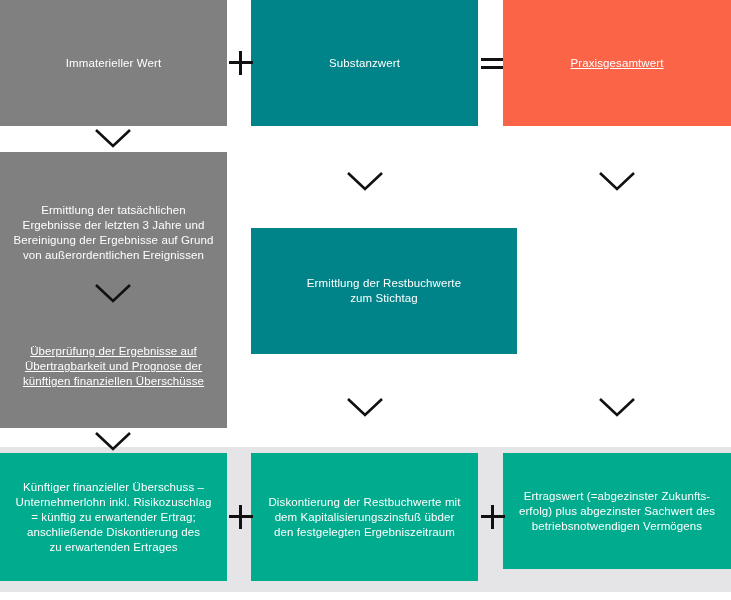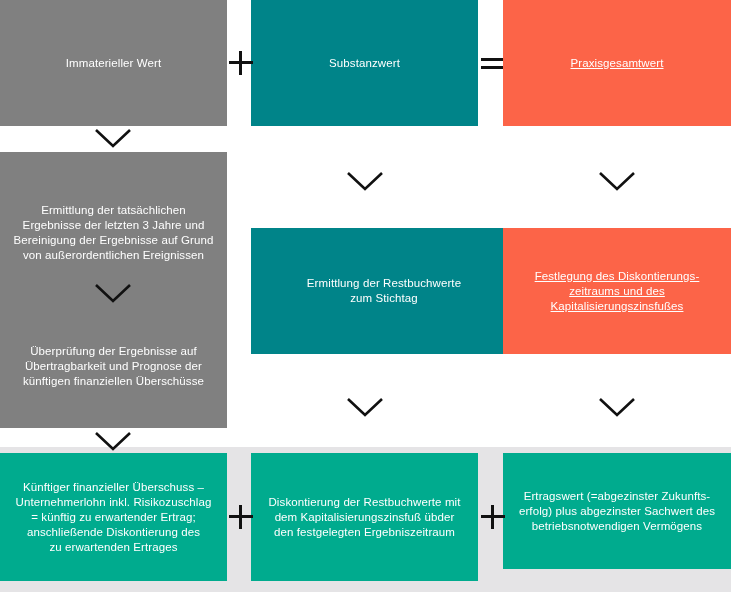--- a/index.html
+++ b/index.html
@@ -107,21 +107,21 @@
 Bereinigung der Ergebnisse auf Grund
 von außerordentlichen Ereignissen</span>
   </div>
 
   <div class="chev" style="left:93px; top:282px;">
     <svg width="40" height="22" viewBox="0 0 40 22" aria-hidden="true">
       <polyline points="3,3 20,19 37,3" fill="none" stroke="#111111" stroke-width="2.6"></polyline>
     </svg>
   </div>
 
-  <div class="box gray" style="left:0px; top:305px; width:227px; height:123px;">
+  <div class="box gray" style="left:0px; top:305px; width:227px; height:123px;text-decoration:underline;">
     <span class="label">Überprüfung der Ergebnisse auf
 Übertragbarkeit und Prognose der
 künftigen finanziellen Überschüsse</span>
   </div>
 
   <div class="chev" style="left:93px; top:430px;">
     <svg width="40" height="22" viewBox="0 0 40 22" aria-hidden="true">
       <polyline points="3,3 20,19 37,3" fill="none" stroke="#111111" stroke-width="2.6"></polyline>
     </svg>
   </div>
@@ -164,25 +164,20 @@
   <div class="box orange" style="left:503px; top:0px; width:228px; height:126px;">
     <span class="label">Praxisgesamtwert</span>
   </div>
 
   <div class="chev" style="left:597px; top:170px;">
     <svg width="40" height="22" viewBox="0 0 40 22" aria-hidden="true">
       <polyline points="3,3 20,19 37,3" fill="none" stroke="#111111" stroke-width="2.6"></polyline>
     </svg>
   </div>
 
-  <div class="box orange" style="left:503px; top:228px; width:228px; height:126px;">
-    <span class="label">Festlegung des Diskontierungs-
-zeitraums und des
-Kapitalisierungszinsfußes</span>
-  </div>
 
   <div class="chev" style="left:597px; top:396px;">
     <svg width="40" height="22" viewBox="0 0 40 22" aria-hidden="true">
       <polyline points="3,3 20,19 37,3" fill="none" stroke="#111111" stroke-width="2.6"></polyline>
     </svg>
   </div>
 
   <div class="box green" style="left:503px; top:453px; width:228px; height:116px;">
     <span class="label">Ertragswert (=abgezinster Zukunfts-
 erfolg) plus abgezinster Sachwert des

